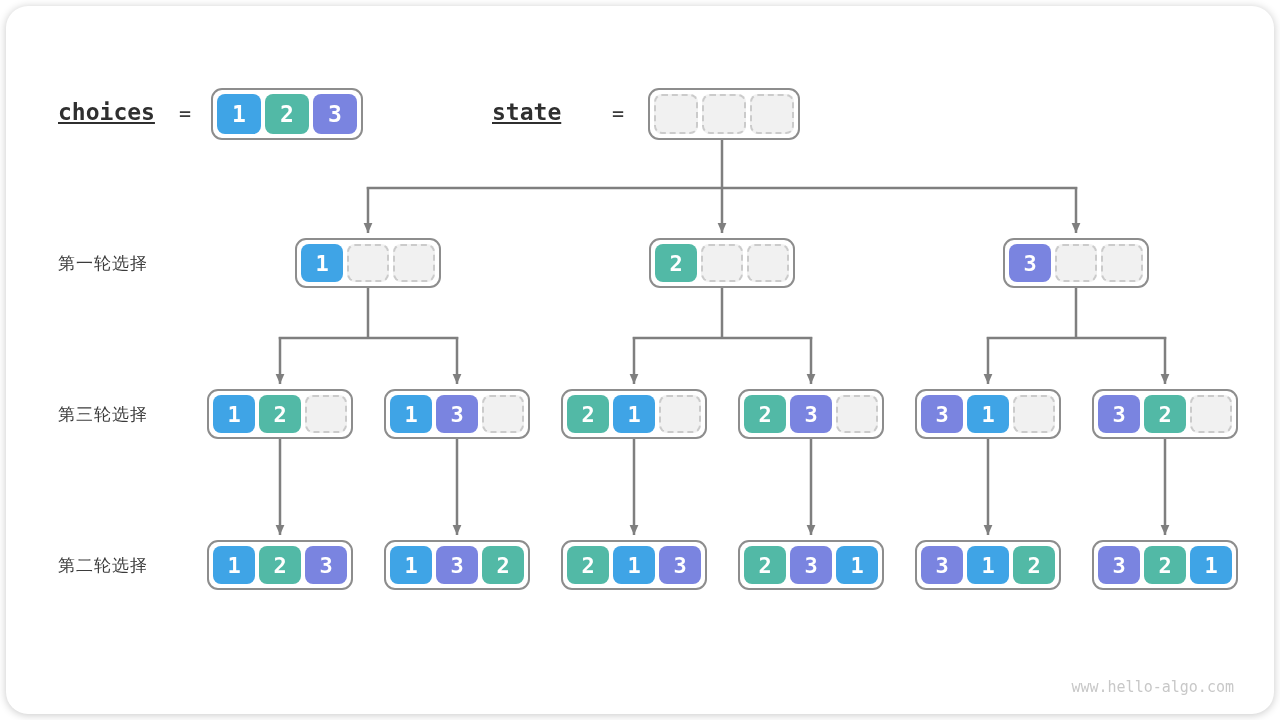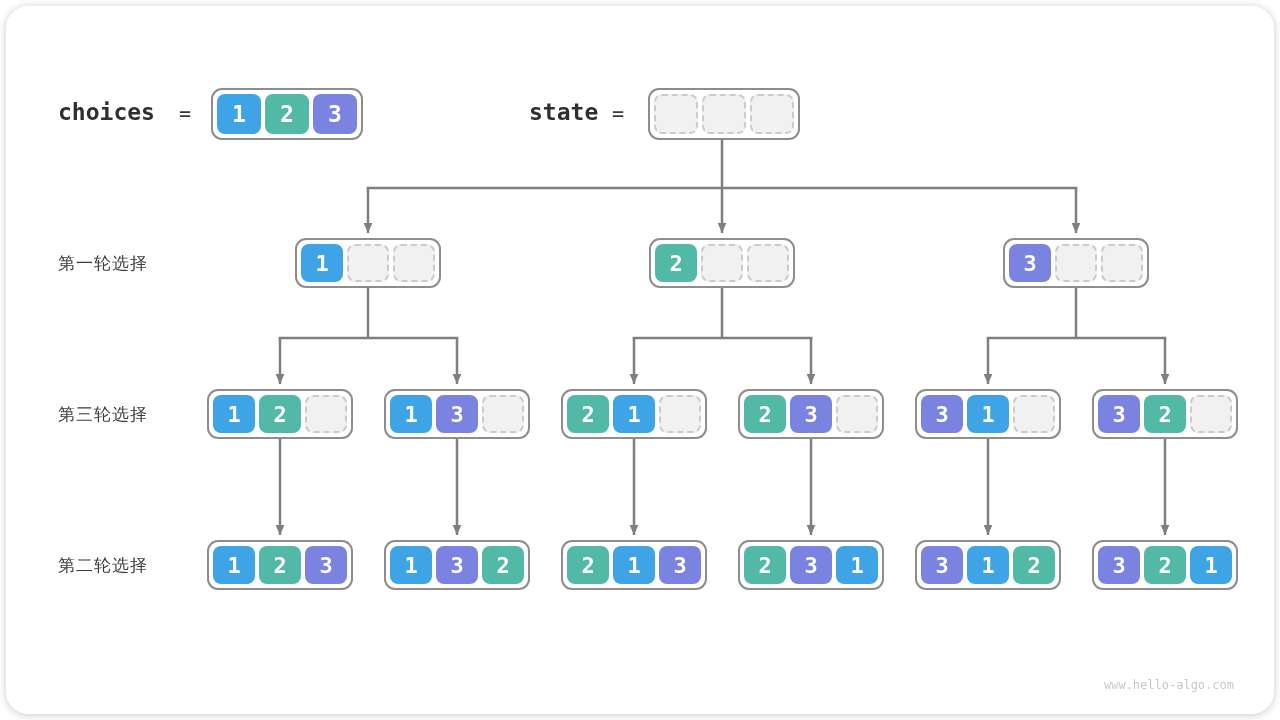--- a/index.html
+++ b/index.html
@@ -4,40 +4,40 @@
 <style>
   html,body{margin:0;padding:0;background:#ffffff;width:1280px;height:720px;overflow:hidden;
             font-family:"Liberation Sans",sans-serif;}
   .card{position:absolute;left:6px;top:6px;width:1268px;height:708px;background:#ffffff;
         border-radius:22px;box-shadow:0 1px 8px rgba(0,0,0,0.22);}
   .plane{position:absolute;left:-6px;top:-6px;width:1280px;height:720px;}
   svg.connectors{position:absolute;left:0;top:0;width:1280px;height:720px;}
 
   .mono-label{position:absolute;transform:translateY(-50%);
               font-family:"DejaVu Sans Mono","Liberation Mono",monospace;
-              font-weight:bold;font-size:23px;color:#2f2f2f;white-space:nowrap;}
+              font-weight:bold;font-size:23px;color:#2f2f2f;white-space:nowrap;text-decoration:underline;}
   .eq{position:absolute;transform:translateY(-50%);
       font-family:"DejaVu Sans Mono","Liberation Mono",monospace;
       font-weight:normal;font-size:20px;color:#3a3a3a;}
 
   .arr-box{position:absolute;display:flex;gap:4px;padding:4px;background:#ffffff;
            border:2px solid #8d8d8d;border-radius:11px;box-sizing:border-box;
            transform:translateX(-50%);}
   .arr-box.fixed{transform:none;}
   .cell{box-sizing:border-box;width:44px;height:40px;border-radius:8px;
         display:flex;align-items:center;justify-content:center;color:#ffffff;
         font-family:"DejaVu Sans Mono","Liberation Mono",monospace;font-weight:bold;font-size:23px;}
   .node .cell{width:42px;height:38px;font-size:22px;}
   .cell.empty{background:#f1f1f1;border:2px dashed #cbcbcb;}
 
   .row-label{position:absolute;left:58px;transform:translateY(-50%);
              font-size:17px;color:#3b3b3b;font-weight:500;letter-spacing:1px;white-space:nowrap;}
   .watermark{position:absolute;right:46px;top:678px;
              font-family:"DejaVu Sans Mono","Liberation Mono",monospace;
-             font-size:12px;color:#c8c8c8;}
+             font-size:15px;color:#c8c8c8;}
 </style>
 </head>
 <body>
 
 <div class="card">
   <div class="plane">
 
     <svg class="connectors" id="connectors" viewBox="0 0 1280 720" xmlns="http://www.w3.org/2000/svg">
       <defs>
         <marker id="ah" viewBox="0 0 10 10" refX="9" refY="5" markerWidth="11" markerHeight="11" markerUnits="userSpaceOnUse" orient="auto-start-reverse">
@@ -72,21 +72,21 @@
     </svg>
 
     <span class="mono-label" style="left:58px;top:112px">choices</span>
     <span class="eq" style="left:179px;top:113px">=</span>
     <div class="arr-box fixed" id="choices-box" style="left:211px;top:88px">
         <span class="cell" style="background: rgb(63, 164, 230);">1</span>
         <span class="cell" style="background: rgb(82, 185, 166);">2</span>
         <span class="cell" style="background: rgb(122, 132, 224);">3</span>
       </div>
 
-    <span class="mono-label" style="left:529px;top:112px">state</span>
+    <span class="mono-label" style="left:492px;top:112px">state</span>
     <span class="eq" style="left:612px;top:113px">=</span>
     <div class="arr-box fixed" id="state-box" style="left:648px;top:88px">
         <span class="cell empty"></span>
         <span class="cell empty"></span>
         <span class="cell empty"></span>
       </div>
 
     <div id="rows-layer">
         <span class="row-label" style="top: 263px; color: rgb(59, 59, 59);">第一轮选择</span>
         <div class="arr-box node" style="left: 368px; top: 238px;">

